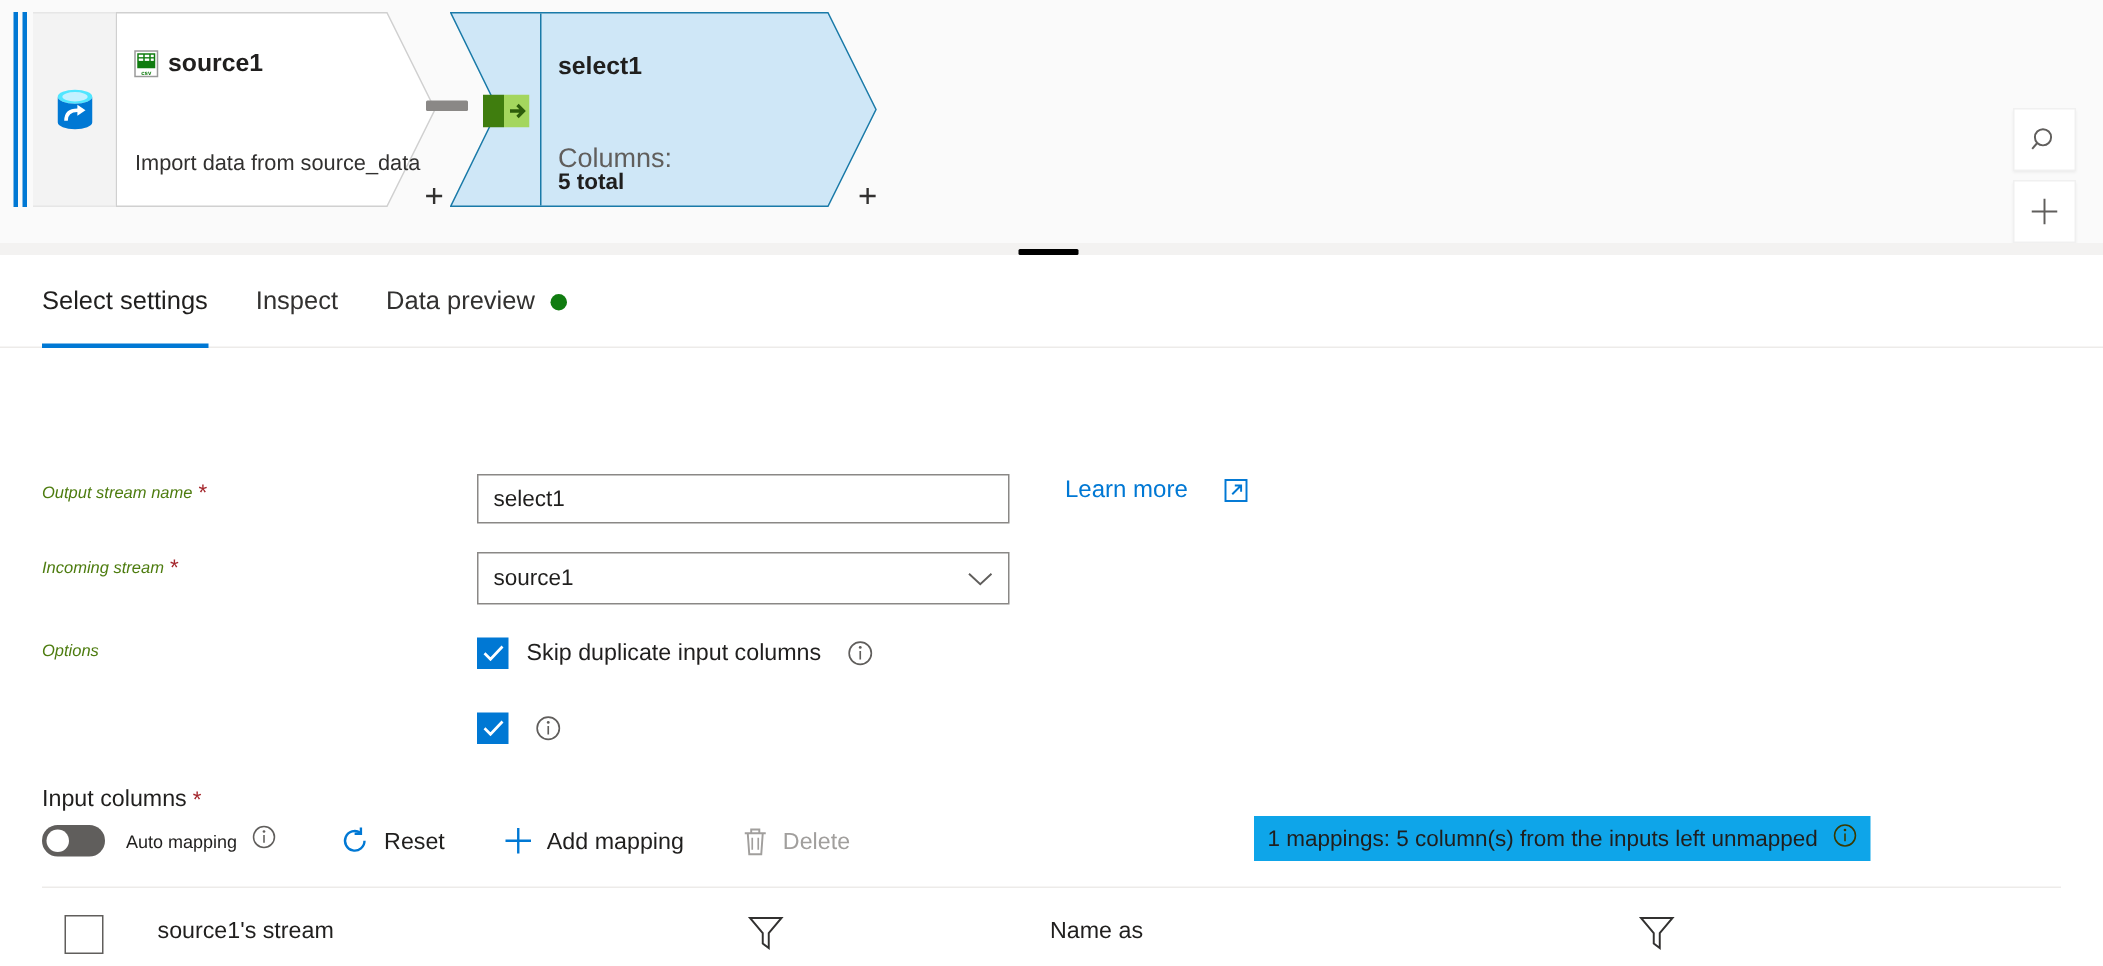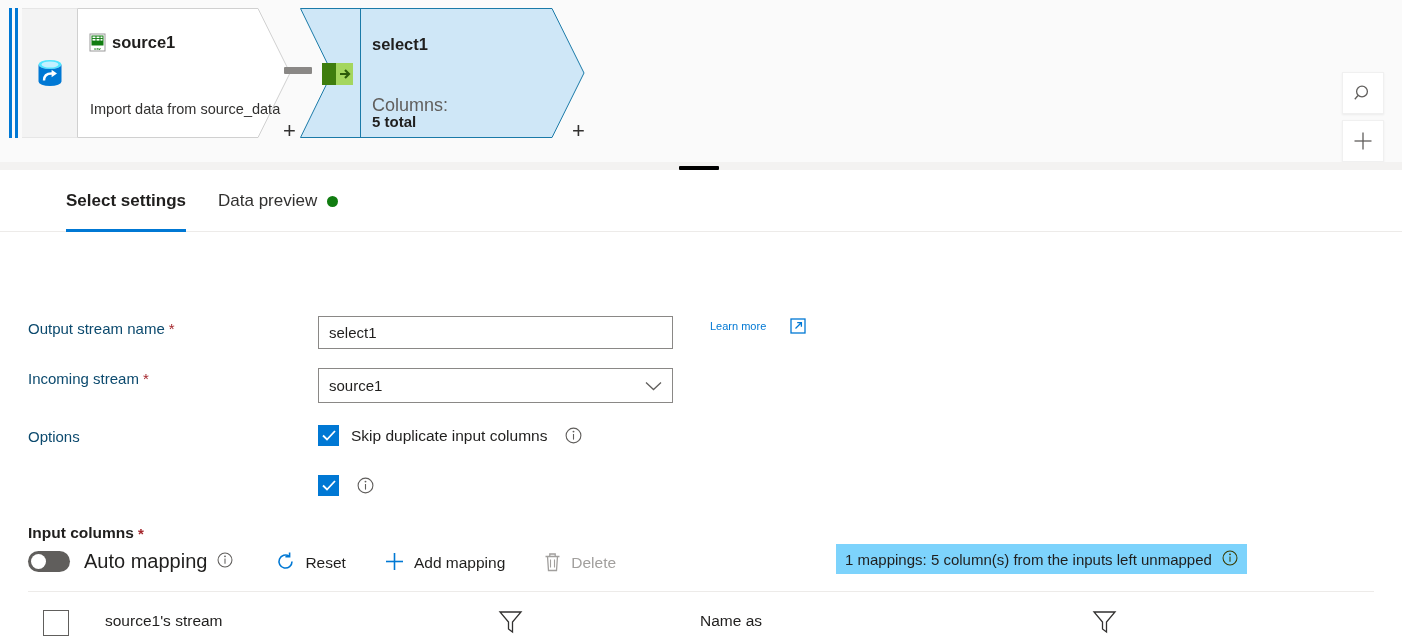--- a/index.html
+++ b/index.html
@@ -124,59 +124,59 @@
     position: relative; height: 62px;
     border-bottom: 1px solid #edebe9;
   }
   .tabs { position: absolute; left: 28px; top: 0; display: flex; gap: 0; height: 62px; align-items: center; }
   .tab {
     font-size: 17px; color: #323130; padding: 0 16px; height: 62px;
     display: flex; align-items: center; cursor: pointer; position: relative;
     font-weight: 400;
   }
   .tab:first-child { padding-left: 0; }
-  .tab.active { font-weight: 700; color: #201f1e; margin-left: 38px; }
+  .tab.active { font-weight: 400; color: #201f1e; }
   .tab.active::after {
     content: ""; position: absolute; left: 0; right: 16px; bottom: 0;
     height: 3px; background: #0078d4;
   }
   .green-dot {
     width: 11px; height: 11px; border-radius: 50%;
     background: #107c10; display: inline-block; margin-left: 10px;
   }
   .desc-group {
     position: absolute; right: 20px; top: 0; height: 62px;
     display: flex; align-items: center; gap: 12px;
   }
   .desc-label { font-size: 17px; color: #201f1e; cursor: pointer; }
   .chevron-up { cursor: pointer; padding: 4px 8px; }
 
   
   .form { position: relative; }
   .row { position: absolute; display: flex; align-items: center; }
-  .lbl { font-size: 15px; color: #0c4a6e; }
+  .lbl { font-size: 11px; color: #4d7c0f; font-style: italic; }
   .req { color: #a4262c; margin-left: 4px; font-size: 15px; }
 
   .textbox {
     width: 355px; height: 33px;
     border: 1px solid #8a8886; background: #fff;
     font-size: 15px; color: #201f1e;
     padding: 0 10px; font-family: "Liberation Sans", sans-serif;
     display: flex; align-items: center;
   }
   .combobox {
     width: 355px; height: 35px;
     border: 1px solid #8a8886; background: #fff;
     font-size: 15px; color: #201f1e;
     padding: 0 10px;
     display: flex; align-items: center; justify-content: space-between;
     cursor: pointer;
   }
   .learn-more {
-    font-size: 11px; color: #0078d4; cursor: pointer;
+    font-size: 16px; color: #0078d4; cursor: pointer;
     display: flex; align-items: center; gap: 24px;
   }
 
   .cbx {
     width: 21px; height: 21px; background: #0078d4;
     display: inline-flex; align-items: center; justify-content: center;
     cursor: pointer; flex: none;
   }
   .cbx-label { font-size: 15.5px; color: #201f1e; margin-left: 12px; }
   .info-i { margin-left: 18px; cursor: pointer; display: inline-flex; }
@@ -191,21 +191,21 @@
     position: absolute; left: 3px; top: 3px; width: 15px; height: 15px;
     border-radius: 50%; background: #ffffff;
   }
   .tb-item {
     display: flex; align-items: flex-end; gap: 9px;
     font-size: 15.5px; color: #201f1e; cursor: pointer;
   }
   .tb-item.disabled { color: #a19f9d; cursor: default; }
 
   .banner {
-    background: #7dd3fc; color: #201f1e; font-size: 15px;
+    background: #0ea5e9; color: #201f1e; font-size: 15px;
     height: 30px; padding: 0 9px;
     display: inline-flex; align-items: center; gap: 10px;
     white-space: nowrap;
   }
 
   .hr { position: absolute; background: #edebe9; height: 1px; }
 
   
   .th { font-size: 15.5px; color: #201f1e; }
   .sqbox {
@@ -295,20 +295,23 @@
 </div>
 
 <div id="panel">
 
   <div class="tabbar">
     <div class="tabs">
       <div class="tab active">
         <span>Select settings</span>
       </div>
       <div class="tab">
+        <span>Inspect</span>
+      </div>
+      <div class="tab">
         <span>Data preview</span>
         <span class="green-dot"></span>
       </div>
     </div>
   </div>
 
   <div class="form">
 
     <div class="row" style="left:28px; top:88px;">
       <span class="lbl">Output stream name</span>
@@ -368,30 +371,30 @@
       </span>
       <span class="info-i">
         <svg width="17" height="17" viewBox="0 0 17 17">
           <circle cx="8.5" cy="8.5" r="7.4" fill="none" stroke="#605e5c" stroke-width="1.1"></circle>
           <circle cx="8.5" cy="4.6" r="0.95" fill="#605e5c"></circle>
           <line x1="8.5" y1="7" x2="8.5" y2="12.6" stroke="#605e5c" stroke-width="1.1"></line>
         </svg>
       </span>
     </div>
 
-    <div class="row" style="left:28px; top:292px;font-weight:bold;">
+    <div class="row" style="left:28px; top:292px;">
       <span class="sectlabel">Input columns</span>
       <span class="req">*</span>
     </div>
 
     <div class="row" style="left:28px; top:318px; gap:0;">
       <span class="toggle">
           <span class="knob"></span>
         </span>
-      <span style="margin-left:14px; font-size:20px;">Auto mapping</span>
+      <span style="margin-left:14px; font-size:12px;">Auto mapping</span>
       <span style="margin-left:10px;">
         <svg width="16" height="16" viewBox="0 0 17 17">
           <circle cx="8.5" cy="8.5" r="7.4" fill="none" stroke="#605e5c" stroke-width="1.1"></circle>
           <circle cx="8.5" cy="4.6" r="0.95" fill="#605e5c"></circle>
           <line x1="8.5" y1="7" x2="8.5" y2="12.6" stroke="#605e5c" stroke-width="1.1"></line>
         </svg>
       </span>
 
       <span class="tb-item" style="margin-left:42px;">
         <svg width="21" height="21" viewBox="0 0 21 21">

